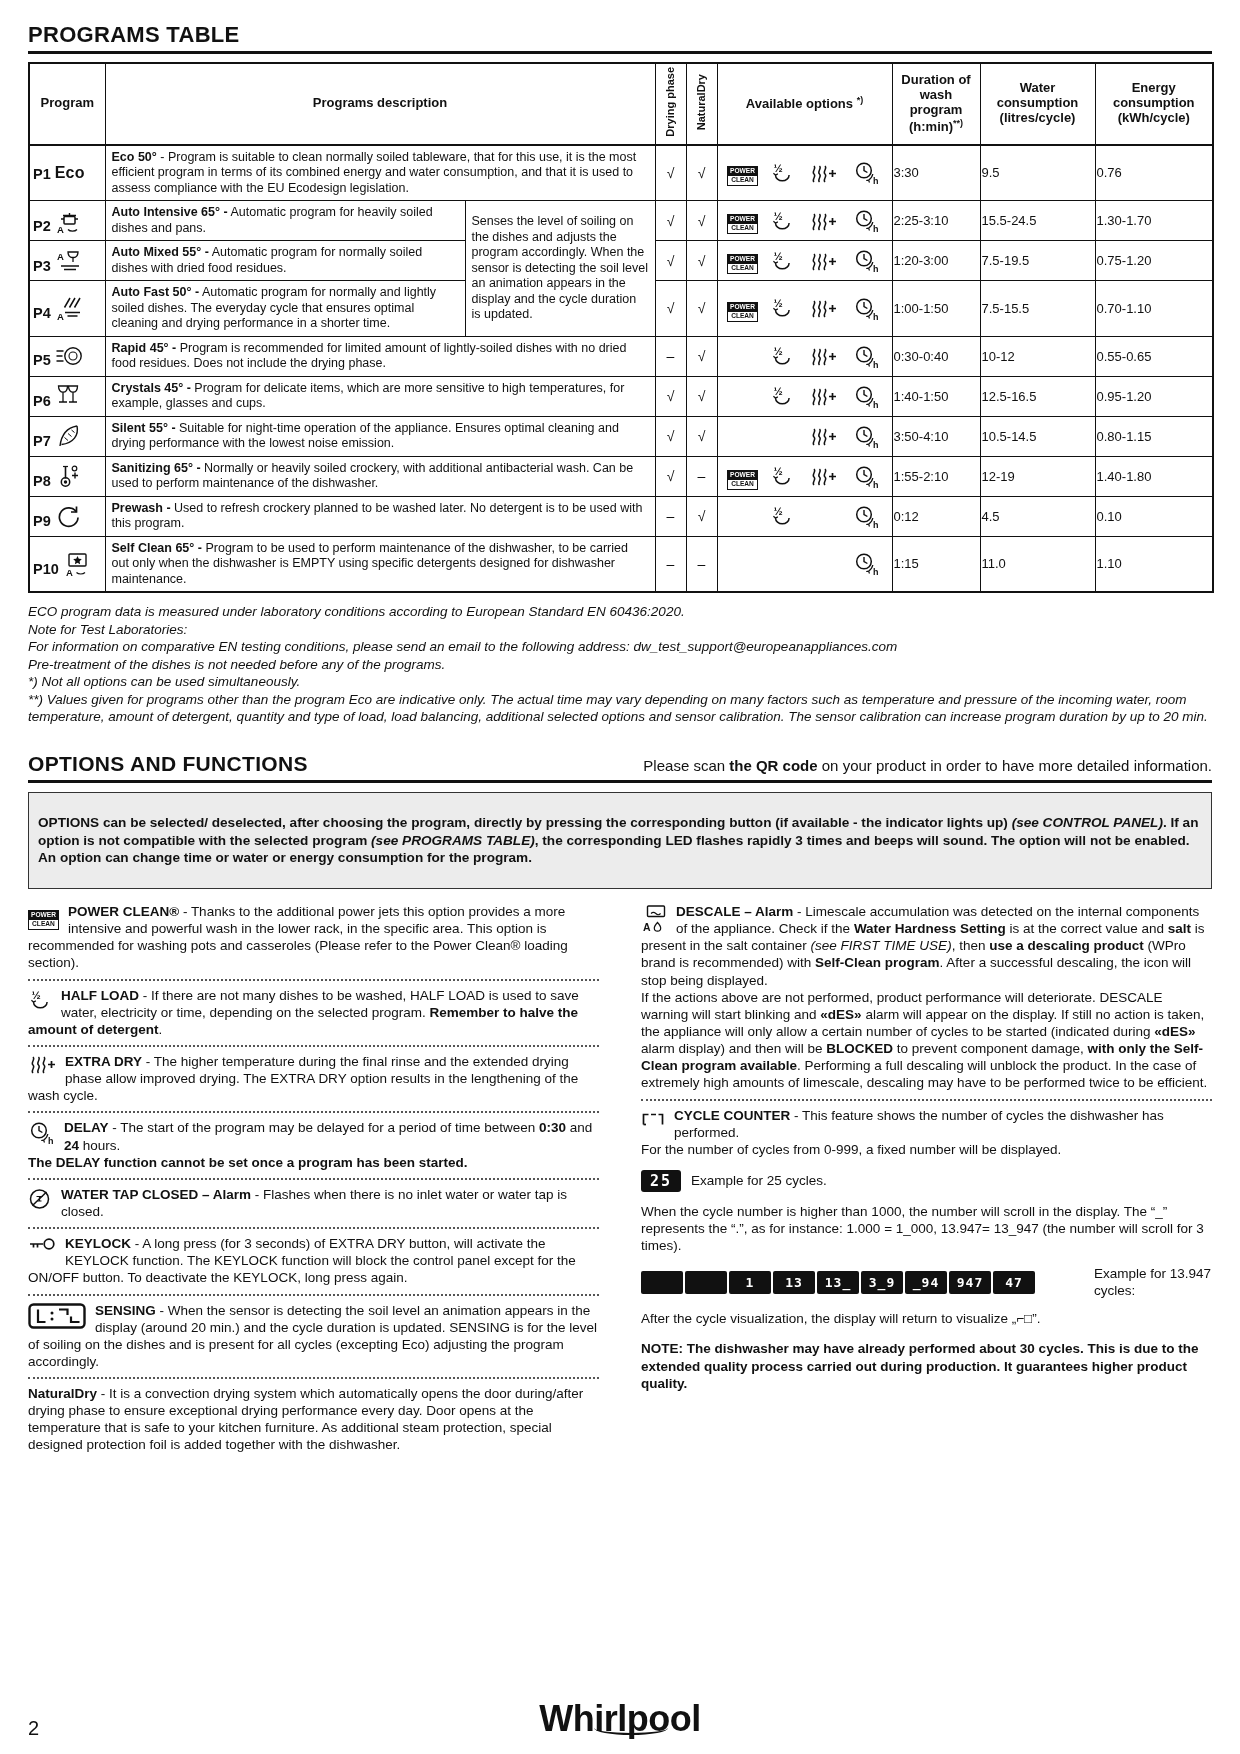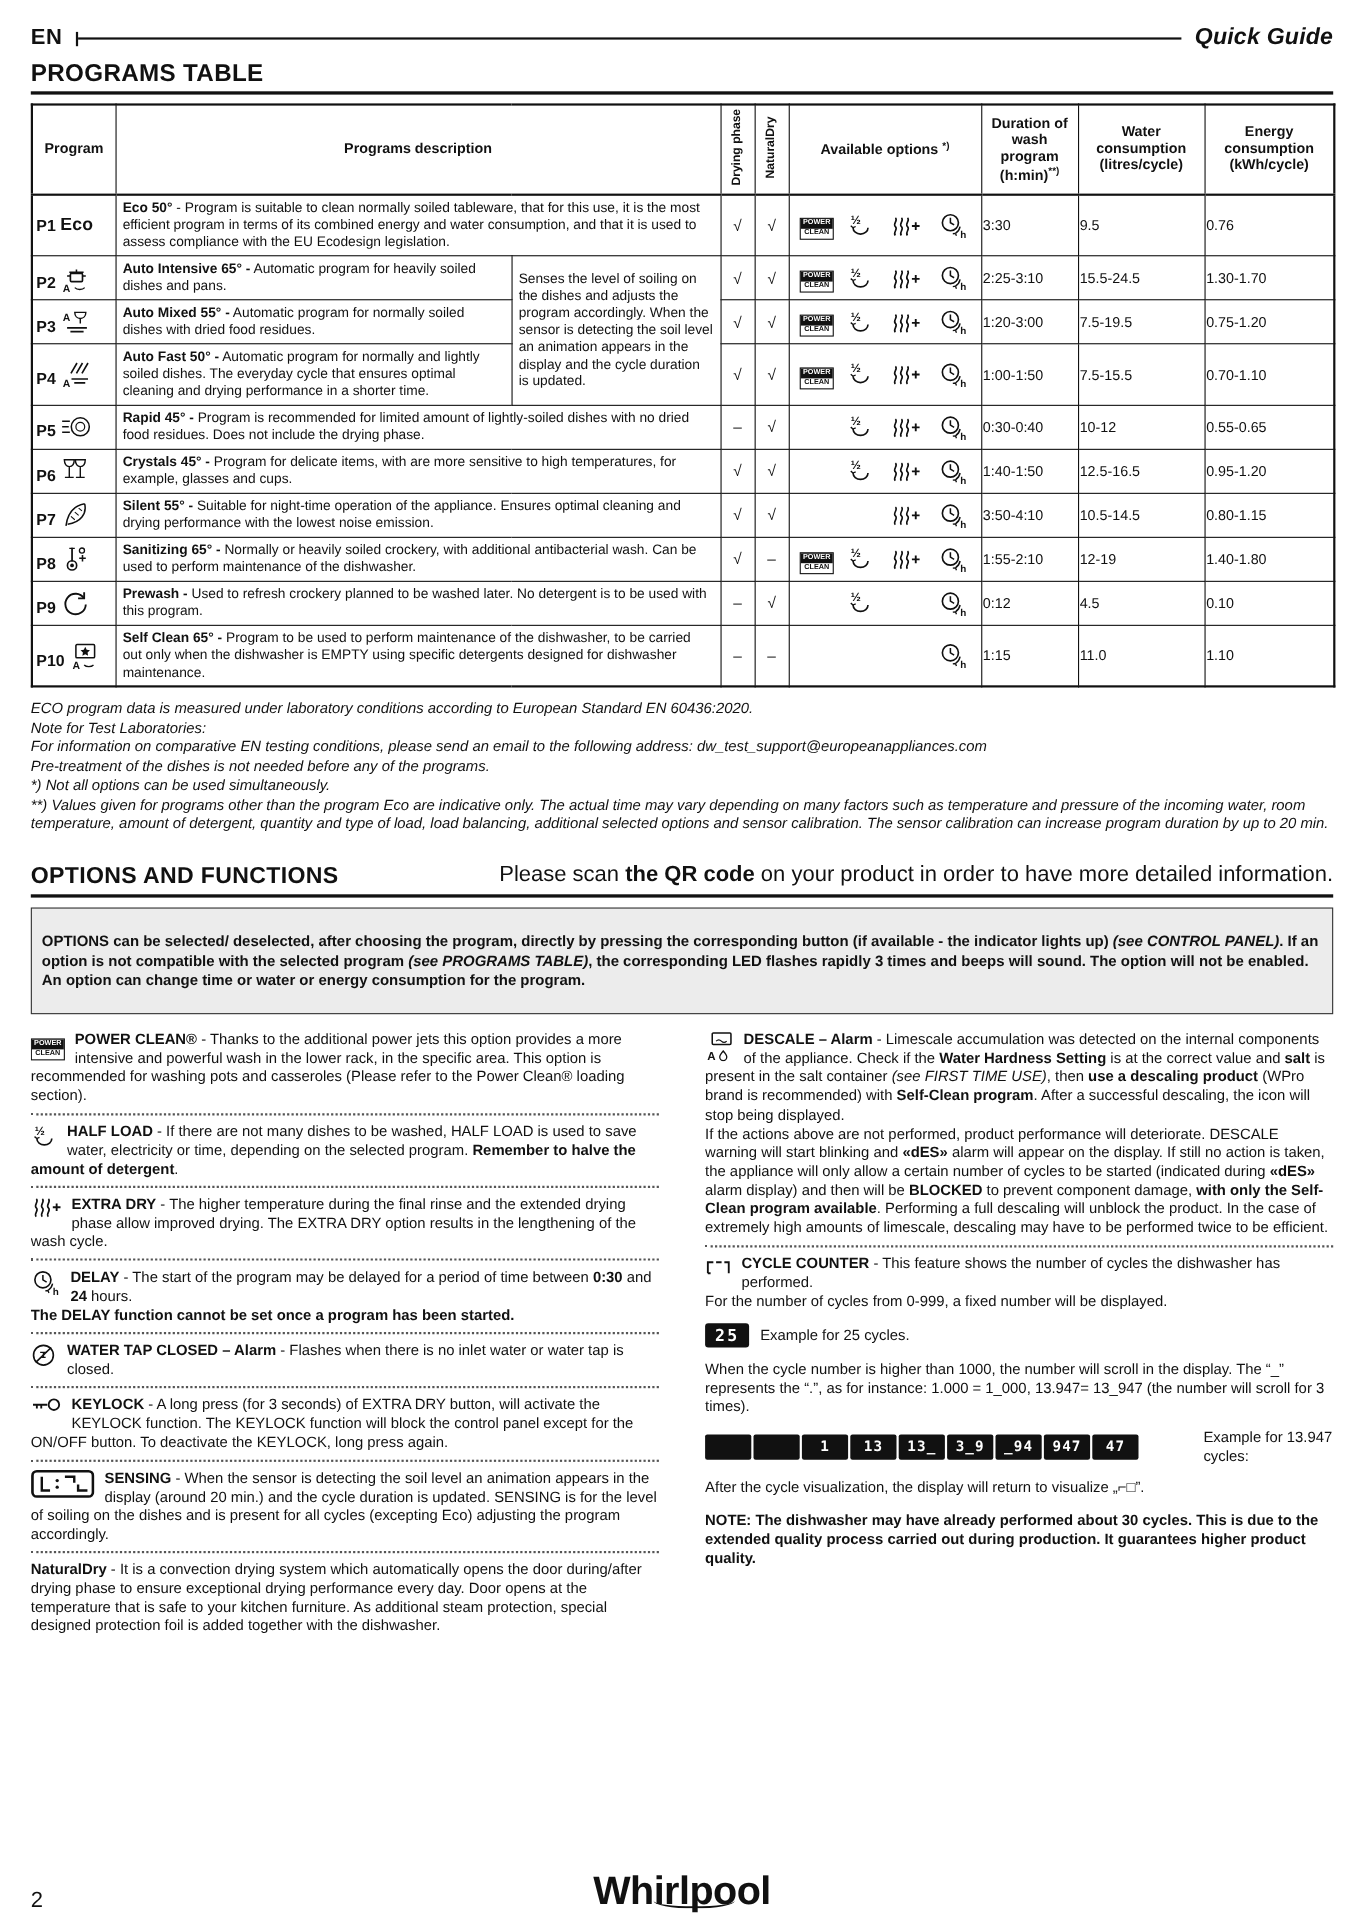--- a/index.html
+++ b/index.html
@@ -39,21 +39,21 @@
   .ic-pc .pc-t { background:#111; color:#fff; padding:0 2px; }
   .ic-pc .pc-b { color:#111; padding:0 2px; }
   svg.ic, svg.pic, svg.oicon { display:block; }
 
   
   .footnotes { margin-top:10px; font-style:italic; font-size:13.5px; line-height:1.3; }
 
   
   .opt-header { display:flex; align-items:flex-end; justify-content:space-between; border-bottom:3px solid #111; padding-bottom:4px; margin-top:26px; }
   .opt-title-main { margin:0; font-size:21px; font-weight:700; letter-spacing:.3px; }
-  .scan-text { font-size:20px; padding-bottom:2px; }
+  .scan-text { font-size:15px; padding-bottom:2px; }
 
   .notice-box { border:1.5px solid #333; background:#ececec; margin-top:9px; padding:21px 9px; font-size:13.6px; line-height:1.3; }
 
   .columns { display:flex; gap:42px; margin-top:8px; }
   .col { flex:1; min-width:0; }
   .opt-item, .opt-para { padding:6px 0 7px; font-size:13.5px; line-height:1.27; overflow:hidden; }
   .sep { border-bottom:2px dotted #555; }
   .opt-ic-wrap { float:left; margin:1px 9px 2px 0; }
   .opt-title { font-weight:700; }
   .ex-row { display:flex; align-items:center; gap:10px; padding:5px 0; font-size:13.5px; }
@@ -68,28 +68,20 @@
   .logo { flex:1; text-align:center; font-size:36px; font-weight:700; letter-spacing:-.5px; }
   .logo-text { position:relative; display:inline-block; }
   .logo-text::after { content:""; position:absolute; left:34%; right:20%; bottom:5px; height:12px; border-bottom:2.5px solid #111; border-radius:50%; }
   .foot-spacer { width:44px; }
 </style>
 </head>
 <body>
 
 <div class="page">
 
-  <header class="topbar">
-    <span class="lang">EN</span>
-    <span class="topline">
-        <span class="tick"></span>
-        <span class="line"></span>
-      </span>
-    <span class="doc-title">Quick Guide</span>
-  </header>
 
   <h1 class="section-title">PROGRAMS TABLE</h1>
 
   <table class="programs">
     <colgroup>
       <col style="width:76px">
         <col style="width:360px">
         <col style="width:190px">
       <col style="width:31px">
         <col style="width:31px">
@@ -351,21 +343,21 @@
         <tr>
           <td class="c-prog">
             <span class="prog-wrap">
               <b class="prog-id">P6</b>
               <svg class="pic" width="26" height="26" viewBox="0 0 26 26" aria-hidden="true">
                 <path d="M3.5 3c0 4 2 6.2 4.5 6.2S12.5 7 12.5 3zM8 9.2V19M4 19h8" fill="none" stroke="#111" stroke-width="1.3"></path>
                 <path d="M13.5 3c0 4 2 6.2 4.5 6.2S22.5 7 22.5 3zM18 9.2V19M14 19h8" fill="none" stroke="#111" stroke-width="1.3"></path>
               </svg>
             </span>
           </td>
-          <td class="c-desc" colspan="2"><b class="pname">Crystals 45° -</b> <span>Program for delicate items, with are more sensitive to high temperatures, for example, glasses and cups.</span></td>
+          <td class="c-desc" colspan="2"><b class="pname">Crystals 45° -</b> <span>Program for delicate items, which are more sensitive to high temperatures, for example, glasses and cups.</span></td>
           <td class="c-check">√</td>
           <td class="c-check">√</td>
           <td class="c-opts">
             <span class="opt-slots">
               <span class="slot"></span>
               <span class="slot">
                 <svg class="ic" width="24" height="24" viewBox="0 0 24 24" aria-hidden="true">
                   <text x="3.5" y="10.5" font-size="11" font-weight="bold" fill="#111">½</text>
                   <path d="M5.5 14a6.8 5.8 0 0 0 13.6 0" fill="none" stroke="#111" stroke-width="1.5"></path>
                   <path d="M5.5 14l-2.1-1.7M5.5 14l2.4-1.1" fill="none" stroke="#111" stroke-width="1.2"></path>

